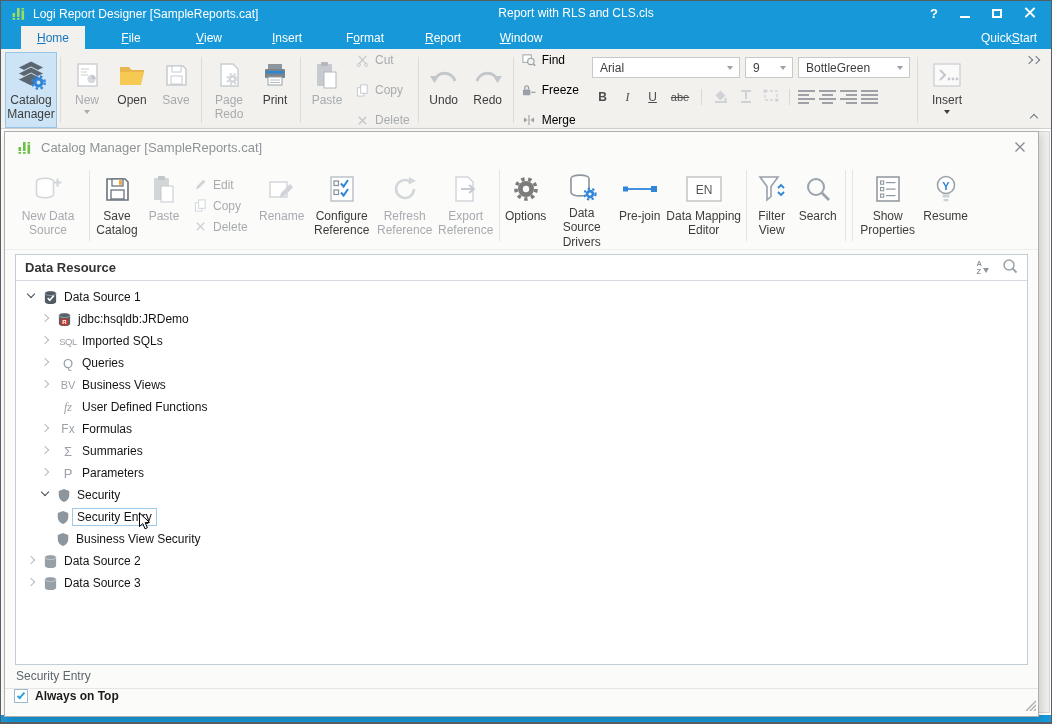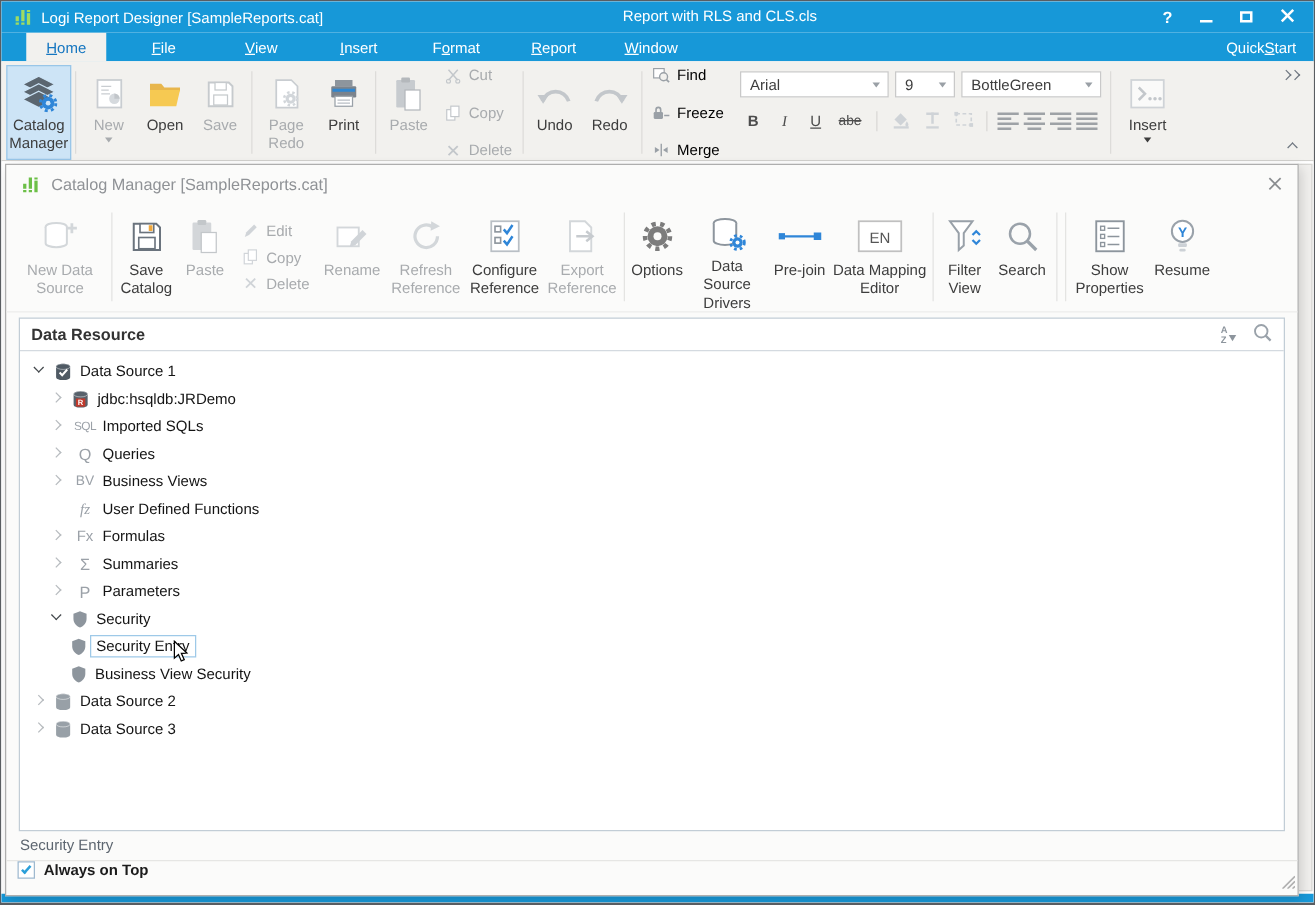--- a/index.html
+++ b/index.html
@@ -330,21 +330,21 @@
               <polygon points="6,6.5 2,3.8 2,9.2" fill="#9aa0a6"></polygon>
               <polygon points="9,6.5 13,3.8 13,9.2" fill="#9aa0a6"></polygon>
             </svg>
           </span>
         <span>Merge</span>
       </div>
     </div>
 
     <div class="font-area">
       <div class="combo-row">
-        <div class="combo" style="width:119px">
+        <div class="combo" style="width:148px">
           <span>Arial</span>
             <span class="caret"></span>
         </div>
         <div class="combo" style="width:48px">
           <span>9</span>
             <span class="caret"></span>
         </div>
         <div class="combo" style="width:112px">
           <span>BottleGreen</span>
             <span class="caret"></span>
@@ -509,40 +509,40 @@
       </div>
       <div class="ct-big disabled" style="width:56px">
         <span class="rb-ico">
           <svg width="28" height="27" viewBox="0 0 28 27">
               <rect x="2" y="6" width="17" height="15" fill="#fff" stroke="#d3d7da" stroke-width="1.5"></rect>
               <path d="M13 17 l9-9 3.2 3.2 -9 9 -4.5 1.3z" fill="#d0d4d8"></path>
             </svg>
         </span>
         <span>Rename</span>
       </div>
-      <div class="ct-big disabled" style="width:62px">
-        <span class="rb-ico">
-          <svg width="28" height="28" viewBox="0 0 28 28">
-              <path d="M23 14 a9 9 0 1 1 -4-7.5" fill="none" stroke="#d3d7da" stroke-width="2.6"></path>
-              <polygon points="18,2 25,6 17.5,9.5" fill="#d3d7da"></polygon>
-            </svg>
-        </span>
-        <span>Refresh Reference</span>
-      </div>
       <div class="ct-big" style="width:64px">
         <span class="rb-ico">
           <svg width="26" height="28" viewBox="0 0 26 28">
               <rect x="2" y="2" width="22" height="24" fill="#fff" stroke="#b9bfc5" stroke-width="1.4"></rect>
               <rect x="5" y="6" width="4.5" height="4.5" fill="none" stroke="#8d959d" stroke-width="1.3"></rect>
               <path d="M12 8.5 l2.6 3 4.4-6.5" stroke="#2f86d8" stroke-width="2" fill="none"></path>
               <rect x="5" y="15" width="4.5" height="4.5" fill="none" stroke="#8d959d" stroke-width="1.3"></rect>
               <path d="M12 17.5 l2.6 3 4.4-6.5" stroke="#2f86d8" stroke-width="2" fill="none"></path>
             </svg>
         </span>
         <span>Configure Reference</span>
+      </div>
+      <div class="ct-big disabled" style="width:62px">
+        <span class="rb-ico">
+          <svg width="28" height="28" viewBox="0 0 28 28">
+              <path d="M23 14 a9 9 0 1 1 -4-7.5" fill="none" stroke="#d3d7da" stroke-width="2.6"></path>
+              <polygon points="18,2 25,6 17.5,9.5" fill="#d3d7da"></polygon>
+            </svg>
+        </span>
+        <span>Refresh Reference</span>
       </div>
       <div class="ct-big disabled" style="width:60px">
         <span class="rb-ico">
           <svg width="28" height="28" viewBox="0 0 28 28">
               <path d="M4 2 h12 l5 5 v19 H4z" fill="#fff" stroke="#d3d7da" stroke-width="1.5"></path>
               <path d="M9 14 h12 M17 10 l5 4 -5 4" fill="none" stroke="#c7cbcf" stroke-width="2"></path>
             </svg>
         </span>
         <span>Export Reference</span>
       </div>

